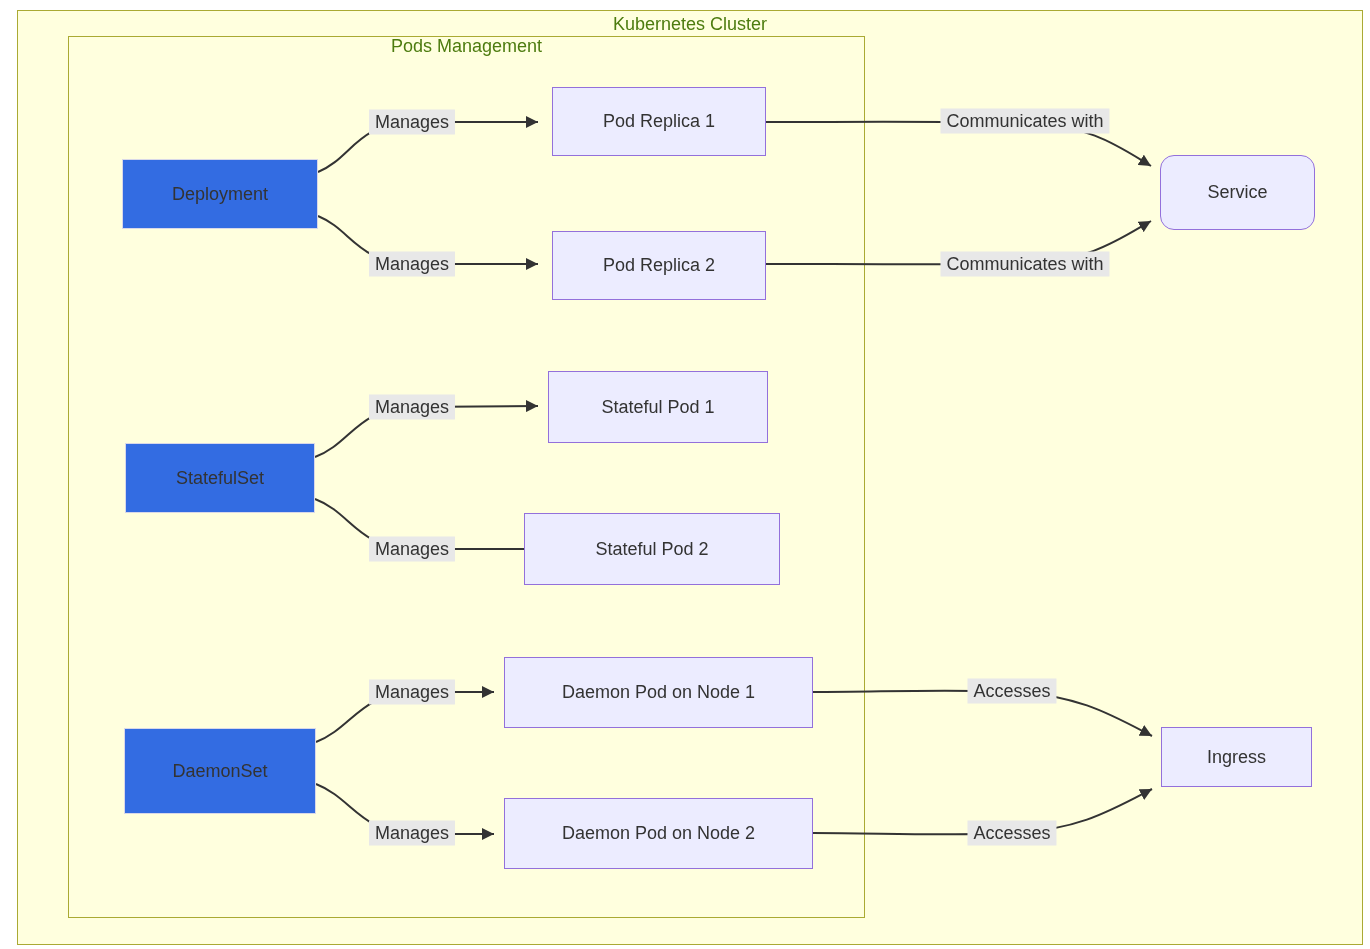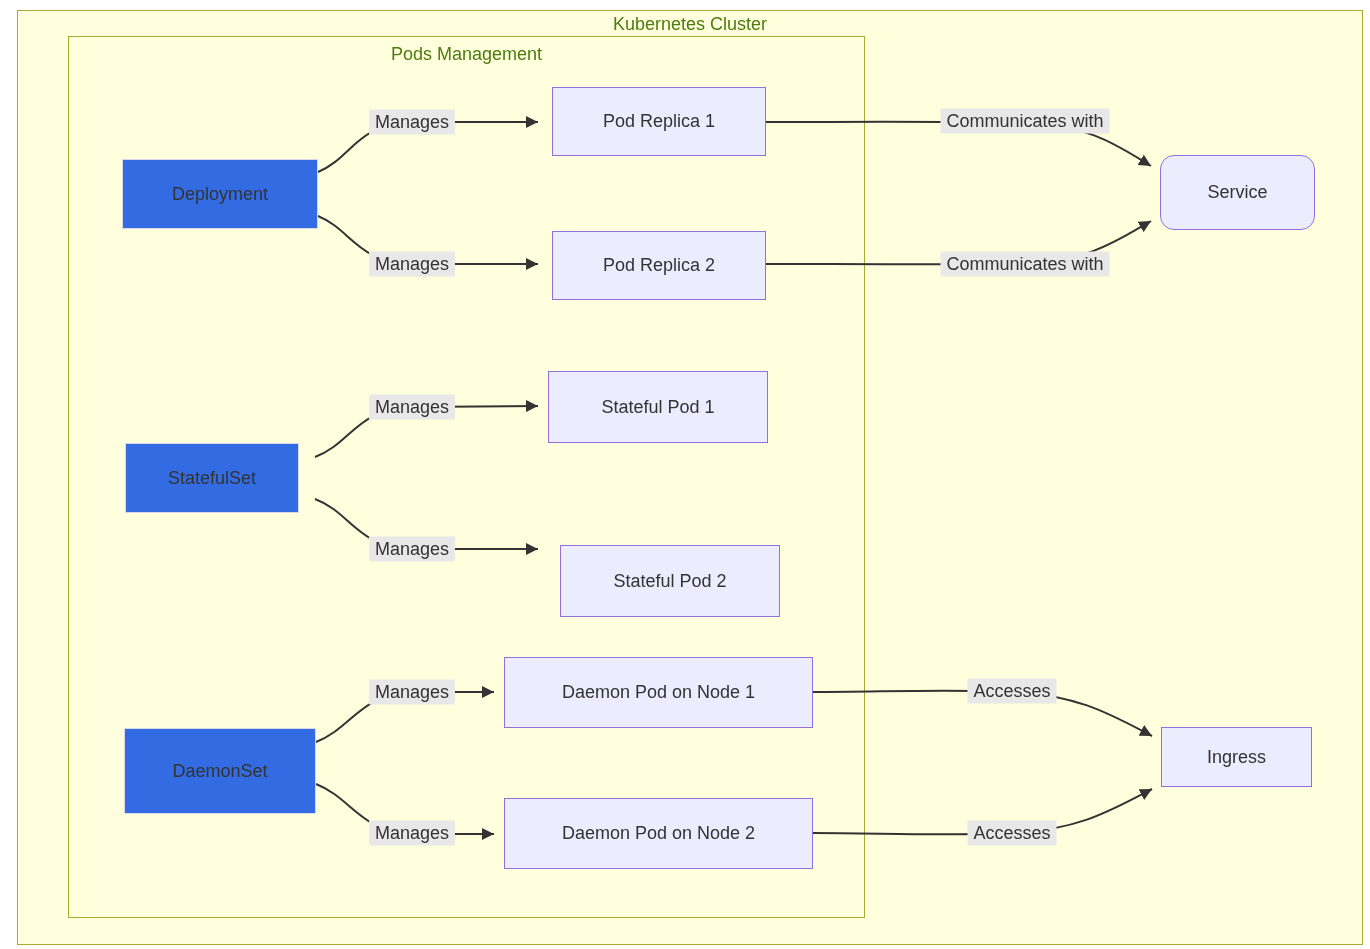--- a/index.html
+++ b/index.html
@@ -27,21 +27,21 @@
     z-index: 1;
   }
   .cluster-title {
     position: absolute;
     text-align: center;
     font-size: 18px;
     color: #4d7c0f;
     z-index: 3;
   }
   #title-outer { left: 17px; top: 14px; width: 1346px; }
-  #title-inner { left: 68px; top: 44px; width: 797px; }
+  #title-inner { left: 68px; top: 36px; width: 797px; }
 
   svg.edges-layer {
     position: absolute;
     left: 0; top: 0;
     z-index: 2;
   }
   .edge-path {
     fill: none;
     stroke: #333333;
     stroke-width: 2px;
@@ -76,23 +76,23 @@
     color: #333333;
     white-space: nowrap;
     z-index: 5;
   }
 
   
   #n-deployment      { left: 122px; top: 159px; width: 196px; height: 70px; }
   #n-pod-replica-1   { left: 552px; top:  87px; width: 214px; height: 69px; }
   #n-pod-replica-2   { left: 552px; top: 231px; width: 214px; height: 69px; }
   #n-service         { left: 1160px; top: 155px; width: 155px; height: 75px; border-radius: 14px; }
-  #n-statefulset     { left: 125px; top: 443px; width: 174px; height: 70px; }
+  #n-statefulset     { left: 125px; top: 443px; width: 190px; height: 70px; }
   #n-stateful-pod-1  { left: 548px; top: 371px; width: 220px; height: 72px; }
-  #n-stateful-pod-2  { left: 560px; top: 513px; width: 220px; height: 72px; margin-top: 32px; }
+  #n-stateful-pod-2  { left: 524px; top: 513px; width: 256px; height: 72px; }
   #n-daemonset       { left: 124px; top: 728px; width: 192px; height: 86px; }
   #n-daemon-pod-1    { left: 504px; top: 657px; width: 309px; height: 71px; }
   #n-daemon-pod-2    { left: 504px; top: 798px; width: 309px; height: 71px; }
   #n-ingress         { left: 1161px; top: 727px; width: 151px; height: 60px; }
 
   
   #l0 { left: 412px;  top: 122px; }
   #l1 { left: 412px;  top: 264px; }
   #l2 { left: 1025px; top: 121px; }
   #l3 { left: 1025px; top: 264px; }

